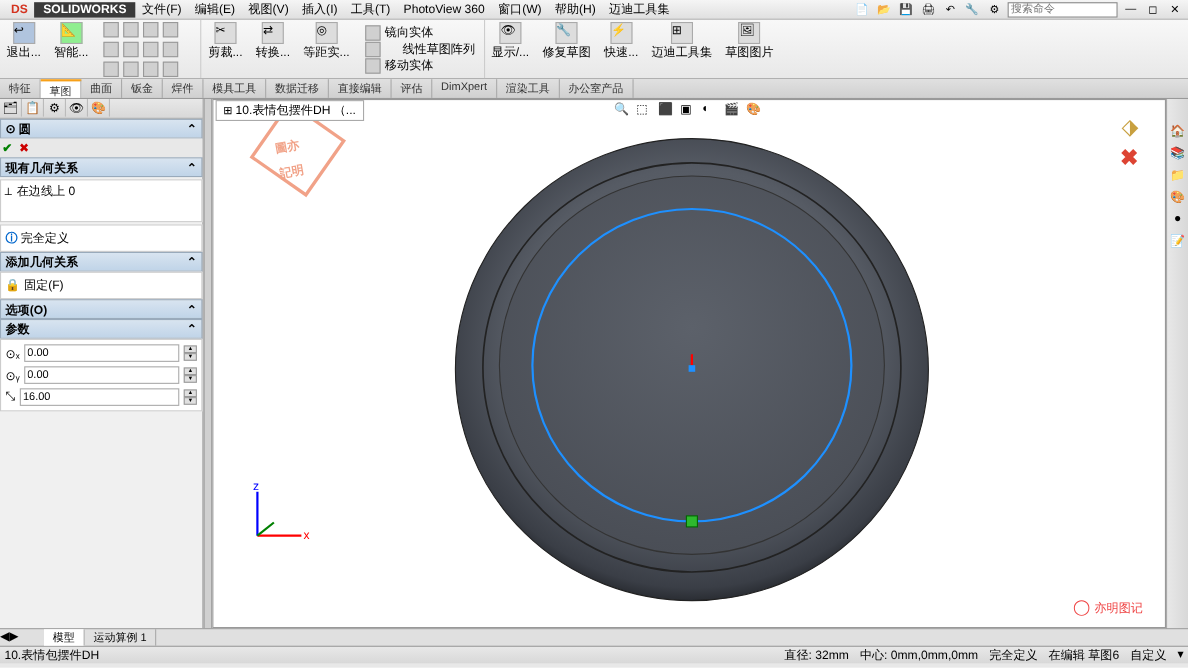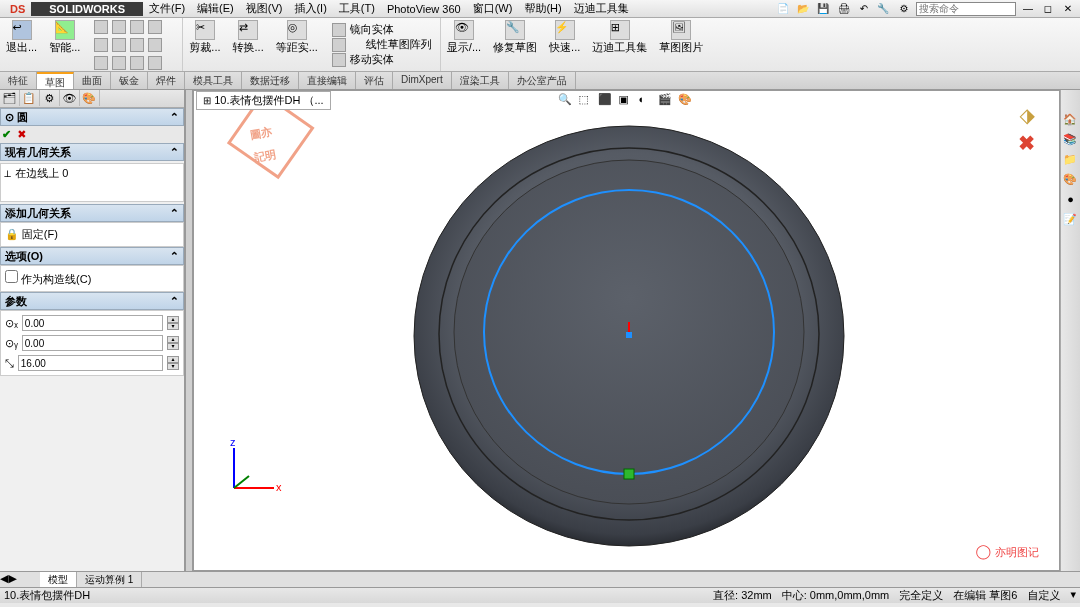--- a/index.html
+++ b/index.html
@@ -66,21 +66,21 @@
 .statusbar { height: 16px; background: linear-gradient(#e8e8e8, #d8d8d8); display: flex; align-items: center; padding: 0 4px; font-size: 10px; border-top: 1px solid #999; justify-content: center; }
 .statusbar .right { margin-left: auto; display: flex; gap: 10px; }
 
 svg.disk { display: block; }
 </style>
 </head>
 <body>
 
 <div class="menubar">
   <span class="logo" style="color:#d4331f;font-weight:bold">DS</span>
-  <span class="brand" style="font-weight:bold;background:#3a3a3a;color:#fff;padding:1px 18px">SOLIDWORKS</span>
+  <span class="brand" style="font-weight:bold;background:#3a3a3a;color:#fff;padding:1px 8px">SOLIDWORKS</span>
   <span>文件(F)</span>
   <span>编辑(E)</span>
   <span>视图(V)</span>
   <span>插入(I)</span>
   <span>工具(T)</span>
   <span>PhotoView 360</span>
   <span>窗口(W)</span>
   <span>帮助(H)</span>
   <span>迈迪工具集</span>
   <div class="right">
@@ -205,33 +205,34 @@
       <span class="checkmark">✔</span>
       <span style="color:#c00">✖</span>
     </div>
     <div class="section-hdr">
       <span>现有几何关系</span>
         <span class="chev">⌃</span>
     </div>
     <div class="relation-box">
       <div>⊥ <span>在边线上 0</span></div>
     </div>
+    <div class="section-body">
+      <span class="info-ico">ⓘ</span>
+      <span>完全定义</span>
+    </div>
     <div class="section-hdr">
       <span>添加几何关系</span>
         <span class="chev">⌃</span>
     </div>
     <div class="section-body">
       <div>🔒 <span>固定(F)</span></div>
     </div>
     <div class="section-hdr">
       <span>选项(O)</span>
         <span class="chev">⌃</span>
-    </div>
-    <div class="section-body">
-      <label><input type="checkbox" style=""> <span>作为构造线(C)</span></label>
     </div>
     <div class="section-hdr">
       <span>参数</span>
         <span class="chev">⌃</span>
     </div>
     <div class="section-body" style="padding:2px">
       <div class="param-row">
         <span>⊙ₓ</span>
         <input value="0.00" style="">
         <div class="spinner">

